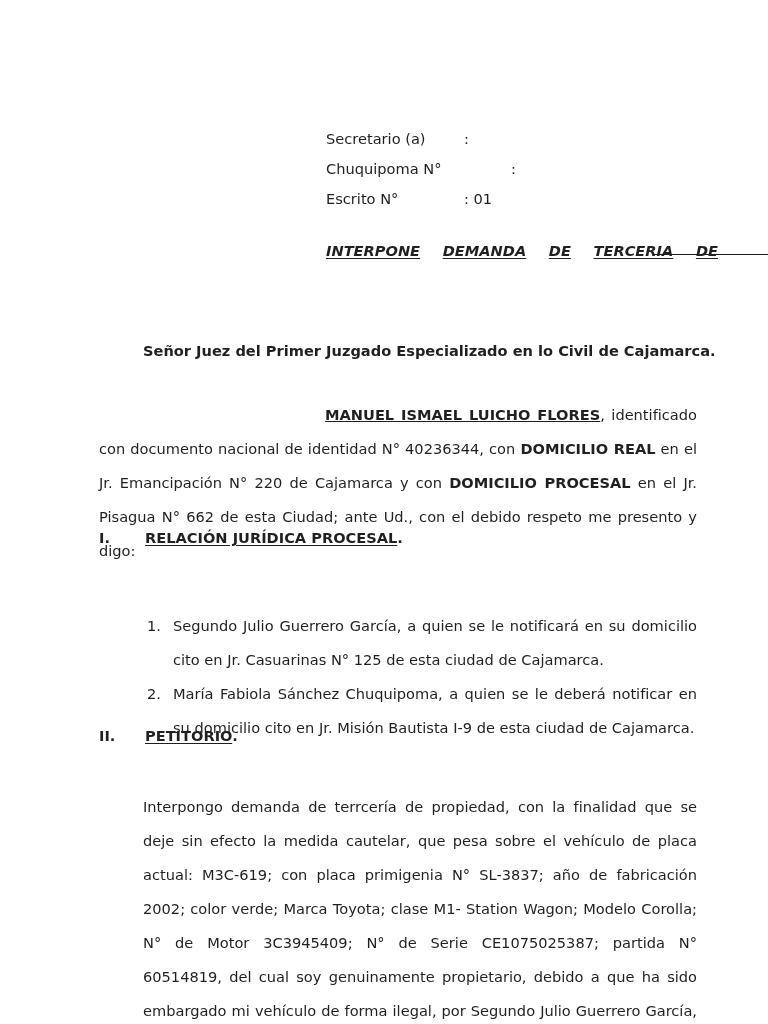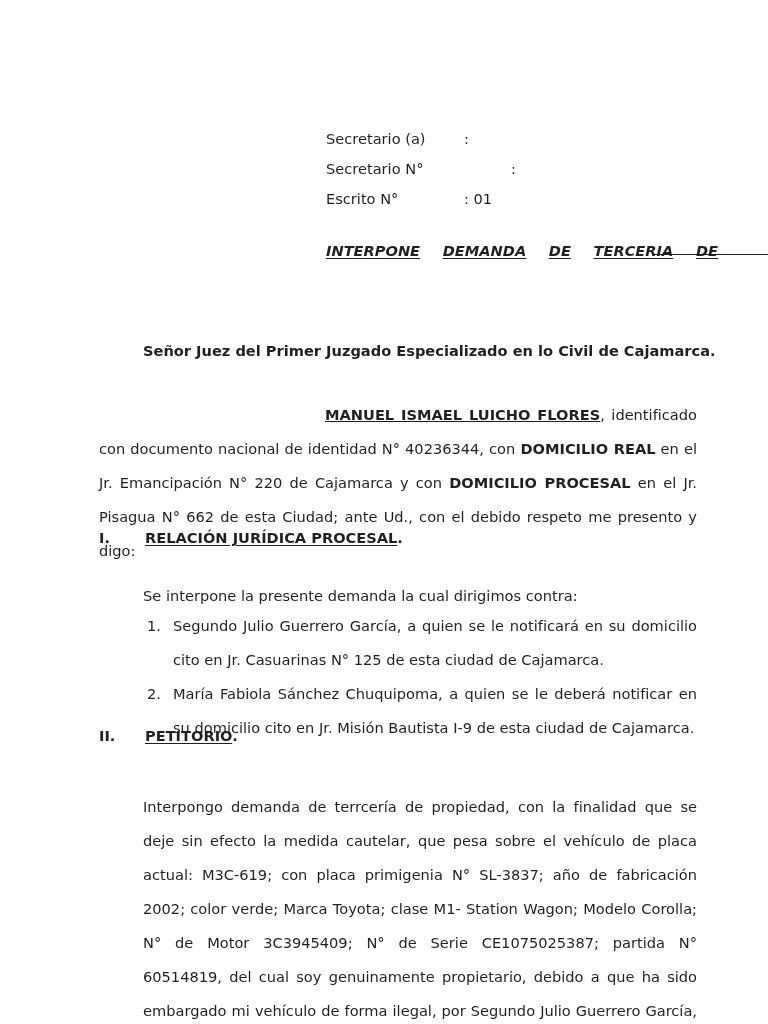--- a/index.html
+++ b/index.html
@@ -180,21 +180,21 @@
 <div class="page">
 
   <div class="caption">
 
     <div class="cap-row">
       <span class="cap-label">Secretario (a)</span>
       <span class="cap-value col-a">:</span>
     </div>
 
     <div class="cap-row">
-      <span class="cap-label">Secretario N°</span>
+      <span class="cap-label">Chuquipoma N°</span>
       <span class="cap-value col-b">:</span>
     </div>
 
 
     <div class="cap-row">
       <span class="cap-label">Escrito N°</span>
       <span class="cap-value col-a">: 01</span>
     </div>
 
   </div>
@@ -208,21 +208,20 @@
       <span>DE</span>
     </div>
   </div>
 
   <div class="salutation">Señor Juez del Primer Juzgado Especializado en lo Civil de Cajamarca.</div>
 
   <div class="para indent-big" style="top:370px;"><span class="biu">MANUEL ISMAEL LUICHO FLORES</span><span>, identificado con documento nacional de identidad N° 40236344, con </span><span class="b">DOMICILIO REAL</span><span> en el Jr. Emancipación N° 220 de Cajamarca y con </span><span class="b">DOMICILIO PROCESAL</span><span> en el Jr. Pisagua N° 662 de esta Ciudad; ante Ud., con el debido respeto me presento y digo:</span></div>
 
   <div class="section-head" style="top:497px;"><span class="rn">I.</span><span class="ht">RELACIÓN JURÍDICA PROCESAL</span><span class="dot">.</span></div>
 
-  <div class="sub-lead" style="top:551px;">Se interpone la presente demanda la cual dirigimos contra:</div>
 
   <div class="olist" style="top:581px;">
     <div class="oitem">
         <span class="num">1.</span>
         <span class="txt">Segundo Julio Guerrero García, a quien se le notificará en su domicilio cito en Jr. Casuarinas N° 125 de esta ciudad de Cajamarca.</span>
       </div>
     <div class="oitem">
         <span class="num">2.</span>
         <span class="txt">María Fabiola Sánchez Chuquipoma, a quien se le deberá notificar en su domicilio cito en Jr. Misión Bautista I-9 de esta ciudad de Cajamarca.</span>
       </div>

